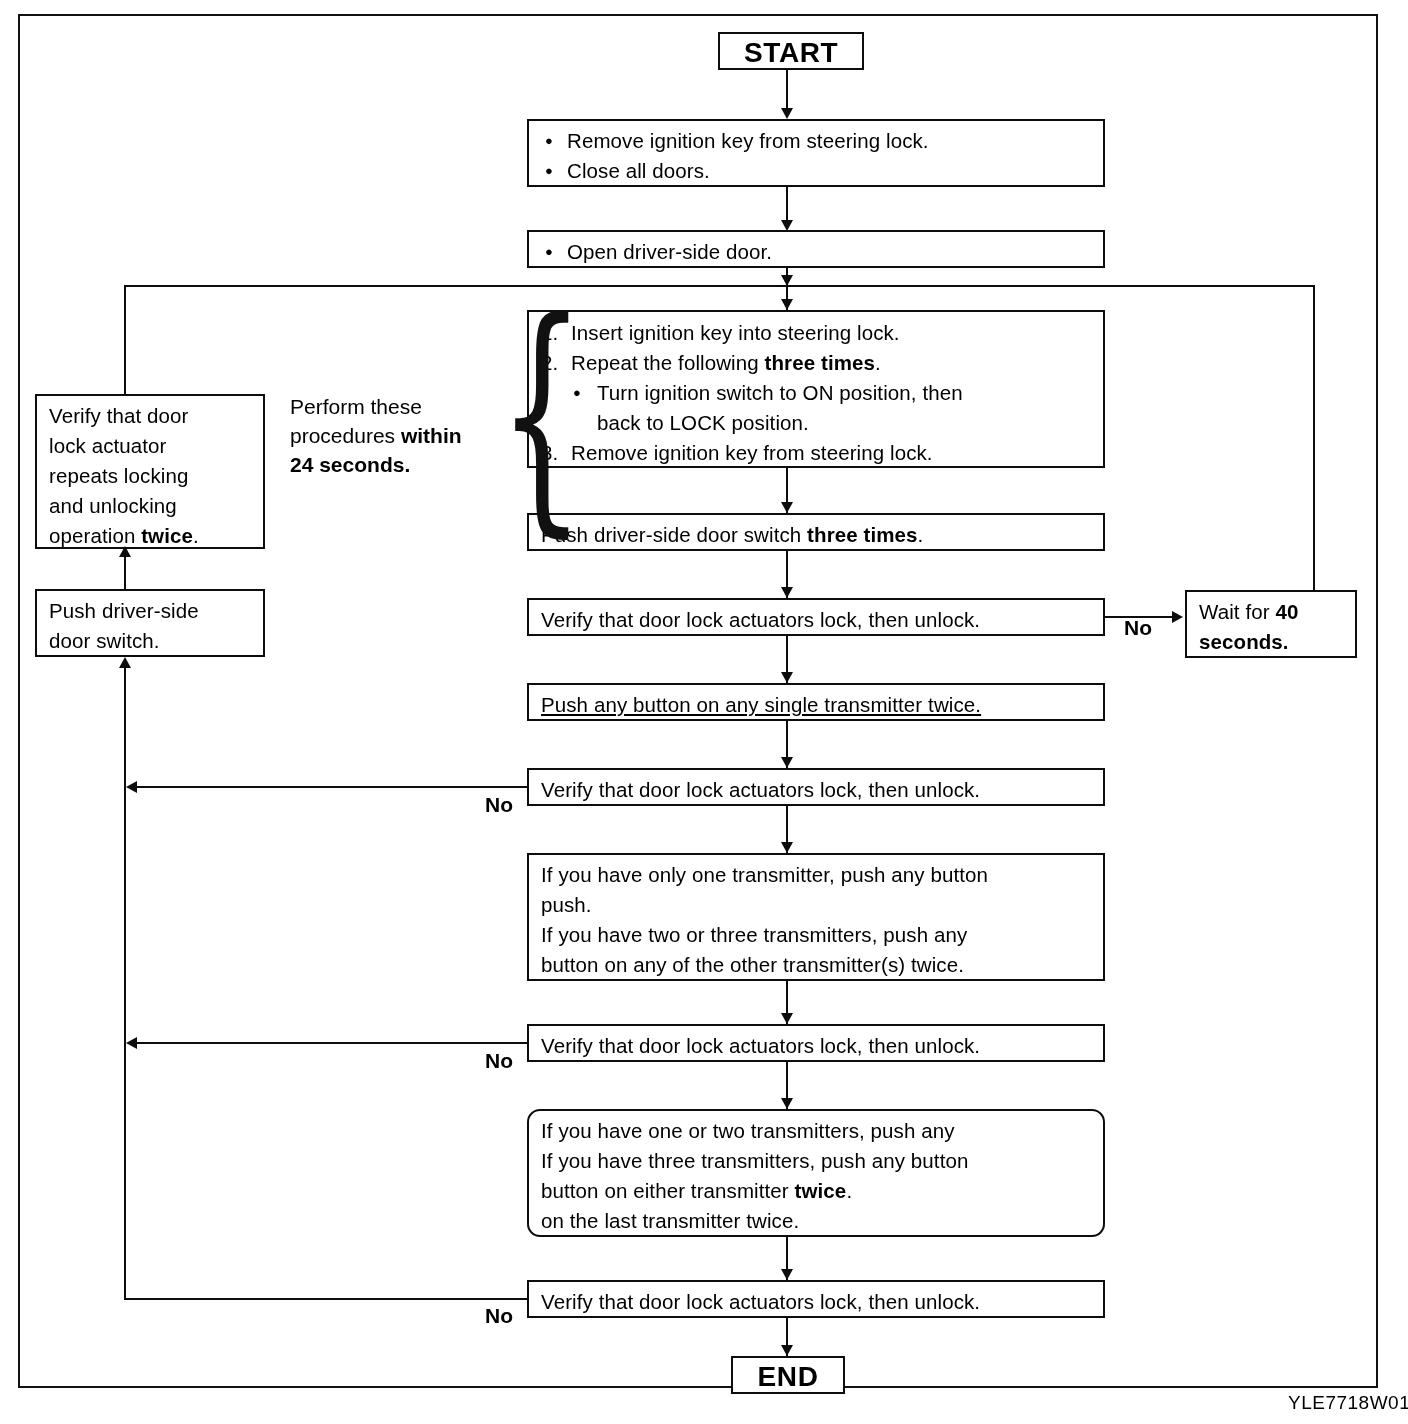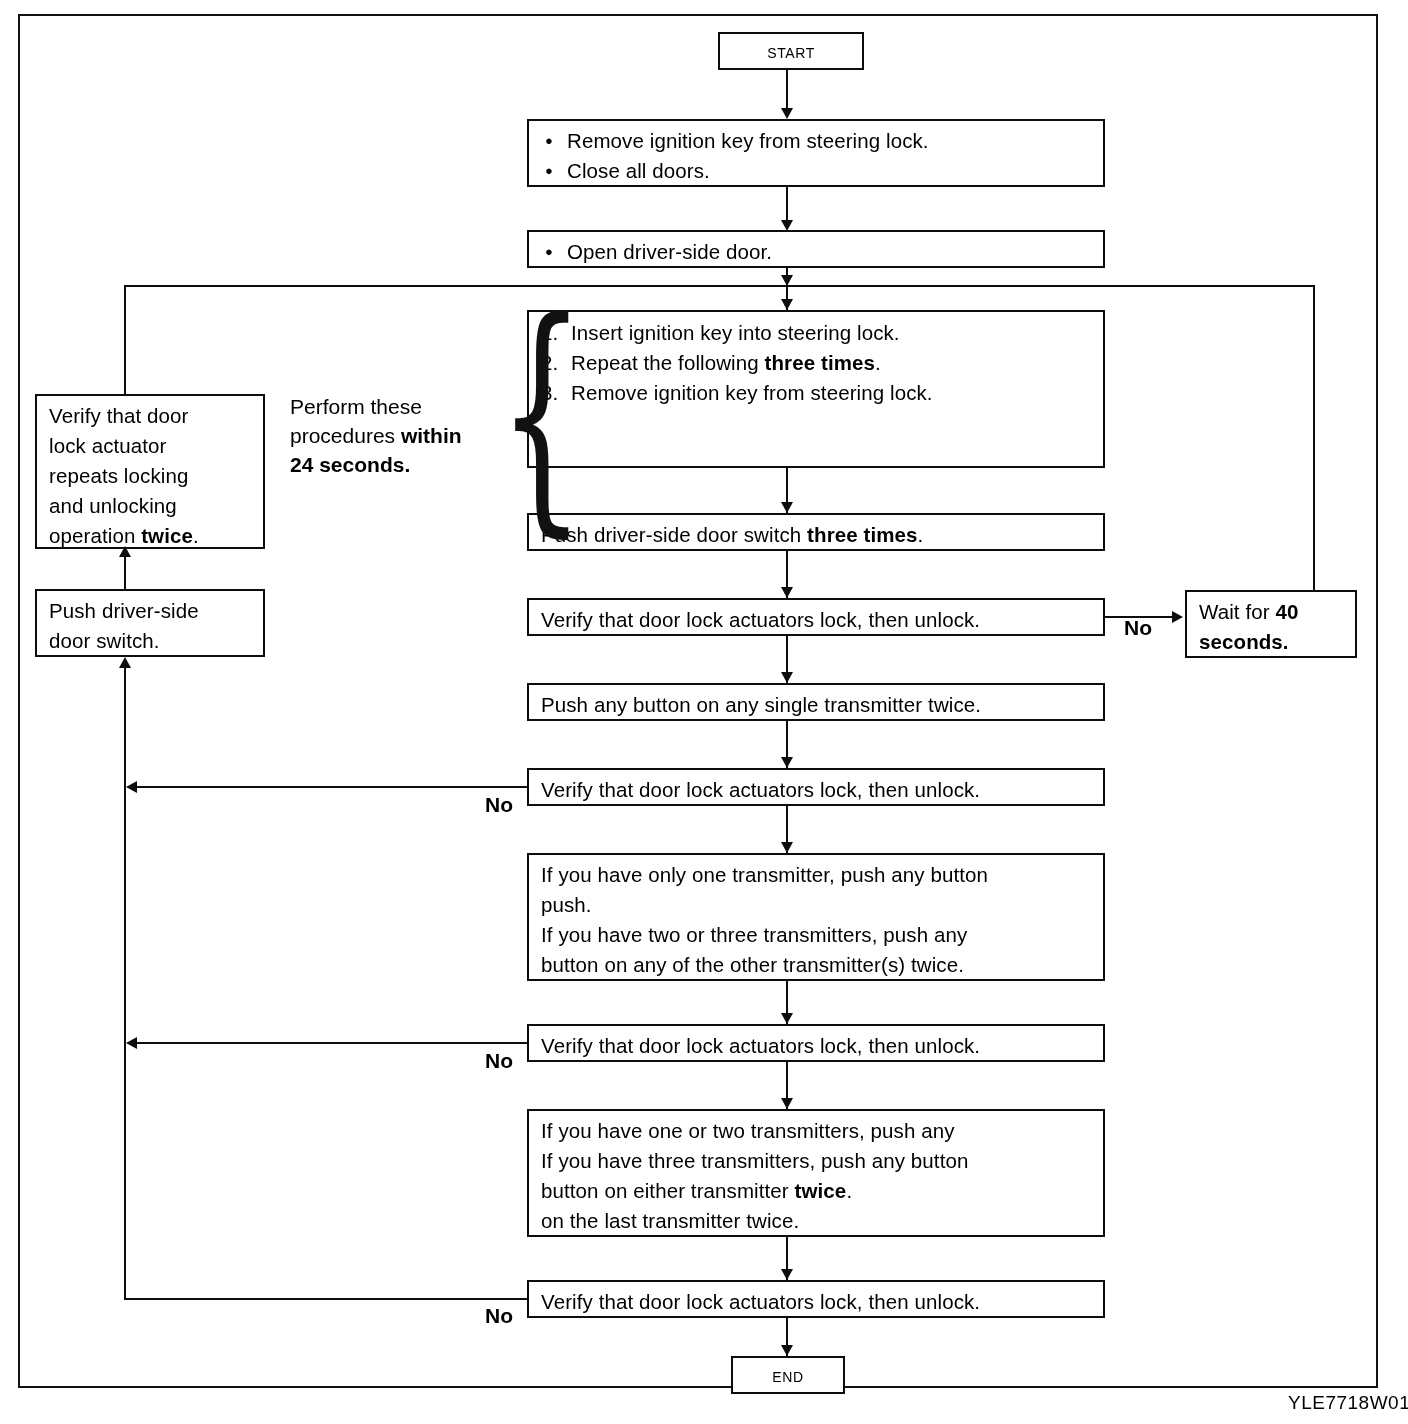--- a/index.html
+++ b/index.html
@@ -30,24 +30,25 @@
     background:#fff;
     font-size:20.5px;
     line-height:30px;
     color:#000;
     padding:5px 12px;
     letter-spacing:.1px;
   }
   .box.center{ text-align:center; }
   .box b{ font-weight:bold; }
   .terminal{
-    font-size:14px;
+    font-size:28px;
     line-height:28px;
     padding:5px 24px;
     letter-spacing:.6px;
+    font-weight:bold;
   }
   .bul{ position:relative; padding-left:26px; }
   .bul:before{
     content:"\25CF";
     position:absolute;left:4px;top:0;
     font-size:13px;line-height:30px;
   }
   .num{ position:relative; padding-left:30px; }
   .num > .n{ position:absolute; left:0; top:0; }
   .sub{ position:relative; padding-left:30px; margin-left:26px;}
@@ -153,20 +154,24 @@
 
   <div class="box" style="left:527px;top:310px;width:578px;height:158px;padding-top:6px;">
     <div class="num">
       <span class="n">1.</span>
       <span>Insert ignition key into steering lock.</span>
     </div>
     <div class="num">
       <span class="n">2.</span>
       <span>Repeat the following </span><b>three times</b><span>.</span>
     </div>
+    <div class="sub">
+      <span>Turn ignition switch to ON position, then</span>
+      <span class="cont">back to LOCK position.</span>
+    </div>
     <div class="num">
       <span class="n">3.</span>
       <span>Remove ignition key from steering lock.</span>
     </div>
   </div>
 
   <div class="vline" style="left:786px;top:468px;height:45px;"></div>
   <div class="arrow-down" style="left:781px;top:502px;"></div>
 
   <div class="box" style="left:527px;top:513px;width:578px;height:38px;">
@@ -187,21 +192,21 @@
   <div class="box" style="left:1185px;top:590px;width:172px;height:68px;">
     <span>Wait for </span><b>40</b><b> seconds.</b>
   </div>
 
   <div class="vline" style="left:1313px;top:285px;height:305px;"></div>
 
   <div class="vline" style="left:786px;top:636px;height:48px;"></div>
   <div class="arrow-down" style="left:781px;top:672px;"></div>
   <div class="edge-label" style="left:798px;top:640px;">OK</div>
 
-  <div class="box" style="left:527px;top:683px;width:578px;height:38px;">
+  <div class="box" style="left:527px;top:683px;width:578px;height:38px;text-decoration:underline;">
     <span>Push any button on any single transmitter twice.</span>
   </div>
 
   <div class="vline" style="left:786px;top:721px;height:48px;"></div>
   <div class="arrow-down" style="left:781px;top:757px;"></div>
 
   <div class="box" style="left:527px;top:768px;width:578px;height:38px;">
     <span>Verify that door lock actuators lock, then unlock.</span>
   </div>
 
@@ -228,21 +233,21 @@
   </div>
 
   <div class="hline" style="left:132px;top:1042px;width:395px;"></div>
   <div class="arrow-left" style="left:126px;top:1037px;"></div>
   <div class="edge-label" style="left:485px;top:1011px;">No</div>
 
   <div class="vline" style="left:786px;top:1062px;height:48px;"></div>
   <div class="arrow-down" style="left:781px;top:1098px;"></div>
   <div class="edge-label" style="left:798px;top:1066px;">OK</div>
 
-  <div class="box" style="left:527px;top:1109px;width:578px;height:128px;">
+  <div class="box" style="left:527px;top:1109px;width:578px;height:128px;border-radius:13px;">
     <div>If you have one or two transmitters, push any</div>
     <div>If you have three transmitters, push any button</div>
     <div><span>button on either transmitter </span><b>twice</b><span>.</span></div>
     <div>on the last transmitter twice.</div>
   </div>
 
   <div class="vline" style="left:786px;top:1237px;height:45px;"></div>
   <div class="arrow-down" style="left:781px;top:1269px;"></div>
 
   <div class="box" style="left:527px;top:1280px;width:578px;height:38px;">

